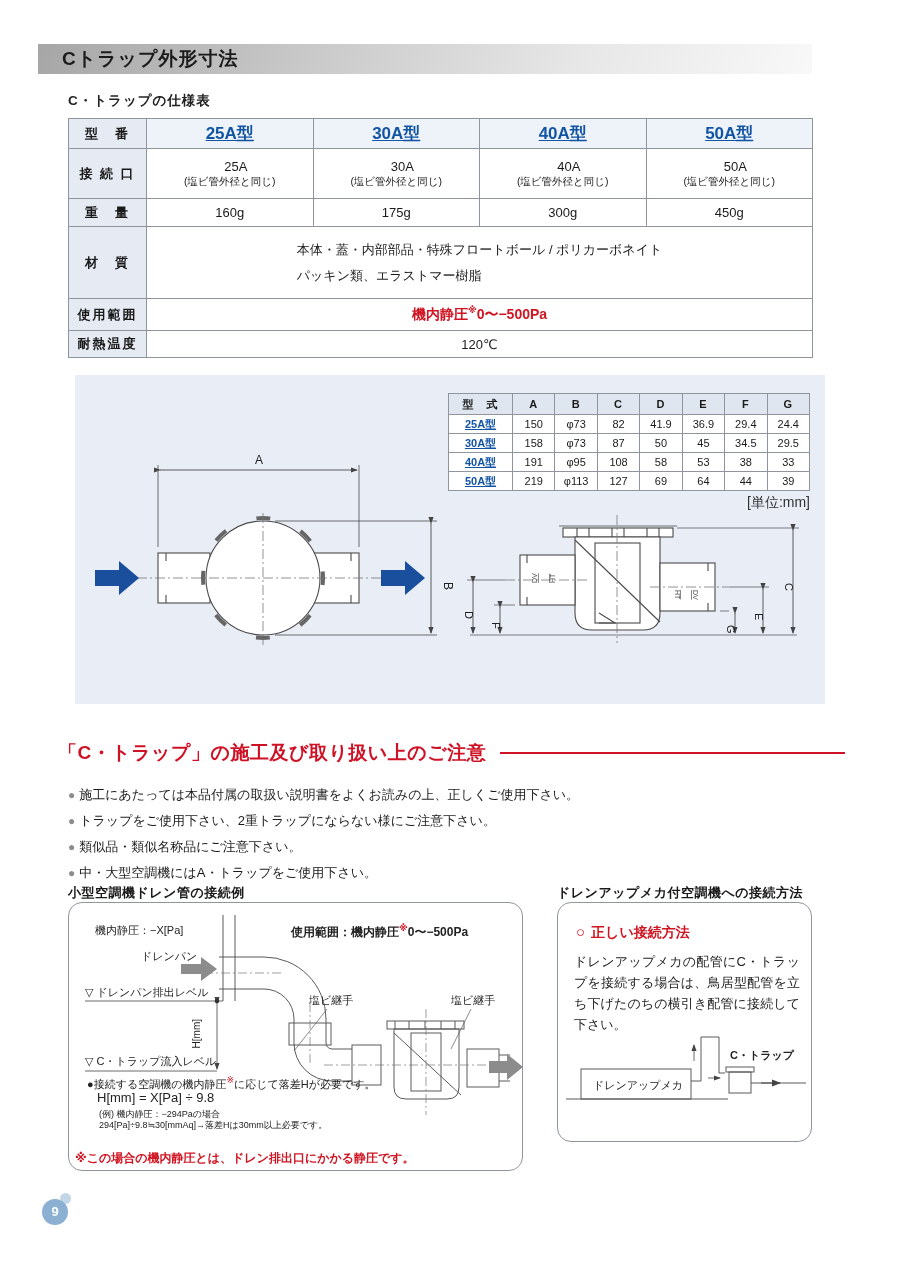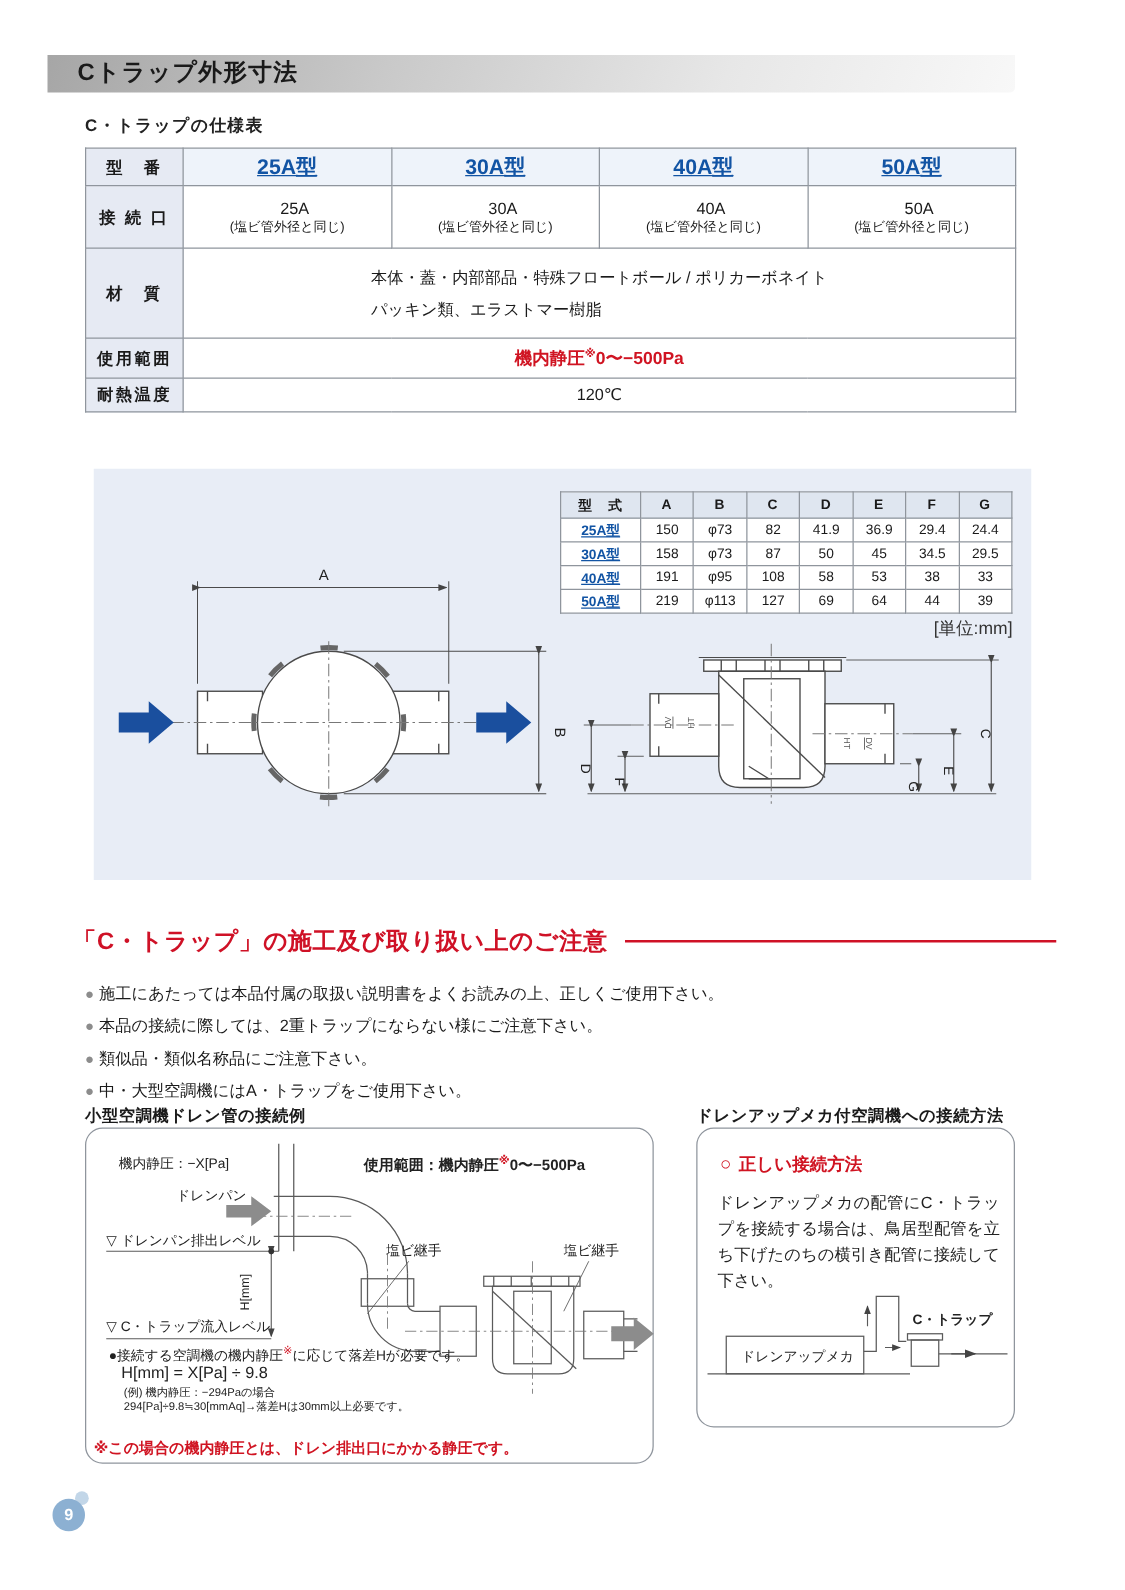--- a/index.html
+++ b/index.html
@@ -102,20 +102,27 @@
             <div class="conn-note">(塩ビ管外径と同じ)</div>
           </td>
       <td>
             <div class="conn-size">40A</div>
             <div class="conn-note">(塩ビ管外径と同じ)</div>
           </td>
       <td>
             <div class="conn-size">50A</div>
             <div class="conn-note">(塩ビ管外径と同じ)</div>
           </td>
+    </tr>
+    <tr style="height:28px; font-size:13px">
+      <td class="lbl">重　量</td>
+      <td>160g</td>
+      <td>175g</td>
+      <td>300g</td>
+      <td>450g</td>
     </tr>
     <tr style="height:72px">
       <td class="lbl">材　質</td>
       <td colspan="4">
         <div class="mat-block">
           <div>本体・蓋・内部部品・特殊フロートボール / ポリカーボネイト</div>
           <div>パッキン類、エラストマー樹脂</div>
         </div>
       </td>
     </tr>
@@ -288,21 +295,21 @@
       <text x="618" y="215" font-size="7" fill="#555" transform="rotate(90 618 215)" text-decoration="underline">DV</text>
     </svg>
   </div>
 
   <div class="notice-head">
     <div class="tt">「C・トラップ」の施工及び取り扱い上のご注意</div>
     <div class="rule"></div>
   </div>
   <div class="notice-list">
     <div class="notice-item"><span class="b">●</span><span>施工にあたっては本品付属の取扱い説明書をよくお読みの上、正しくご使用下さい。</span></div>
-    <div class="notice-item"><span class="b">●</span><span>本品の接続に際しては、2重トラップにならない様にご注意下さい。</span></div>
+    <div class="notice-item"><span class="b">●</span><span>トラップをご使用下さい、2重トラップにならない様にご注意下さい。</span></div>
     <div class="notice-item"><span class="b">●</span><span>類似品・類似名称品にご注意下さい。</span></div>
     <div class="notice-item"><span class="b">●</span><span>中・大型空調機にはA・トラップをご使用下さい。</span></div>
   </div>
 
   <div class="col-title" style="left:68px; top:884px">小型空調機ドレン管の接続例</div>
   <div class="exbox" style="left:68px; top:902px; width:455px; height:269px">
     <svg width="455" height="240" viewBox="0 0 455 240" style="position:absolute;left:0;top:0">
       <defs>
           <marker id="arr2" markerWidth="8" markerHeight="8" refX="7" refY="4" orient="auto">
             <path d="M0,1 L8,4 L0,7 Z" fill="#444"></path>

